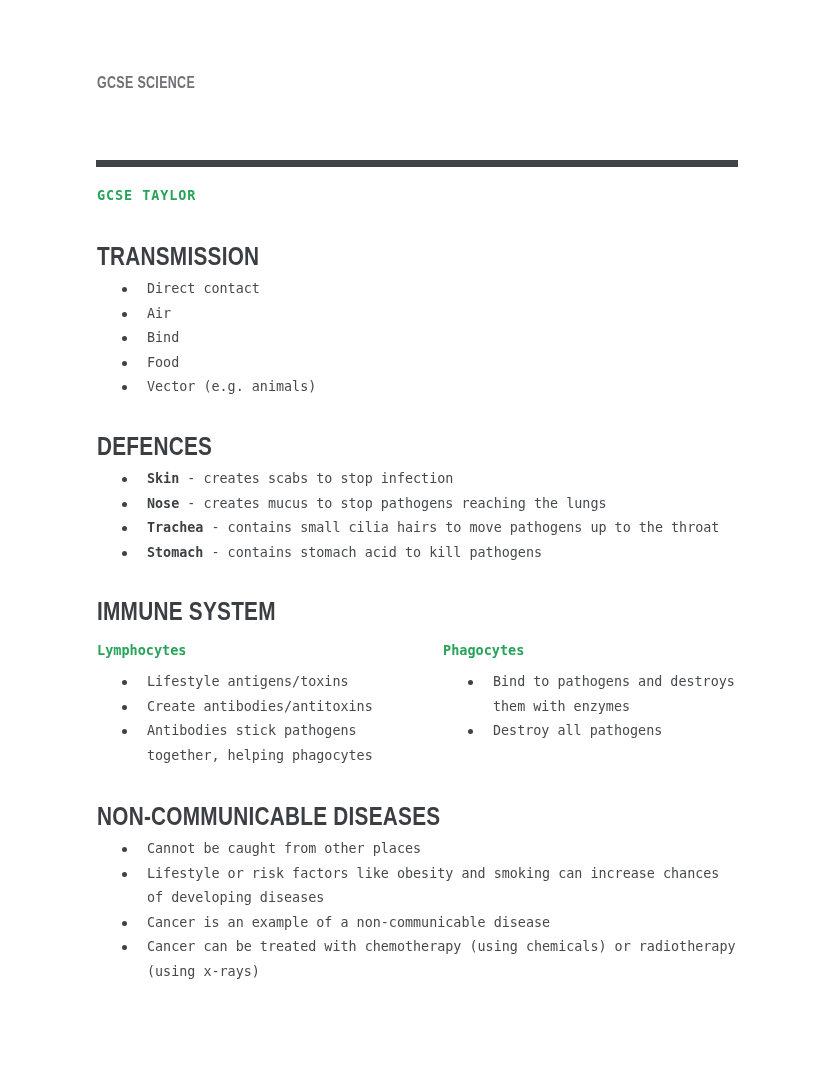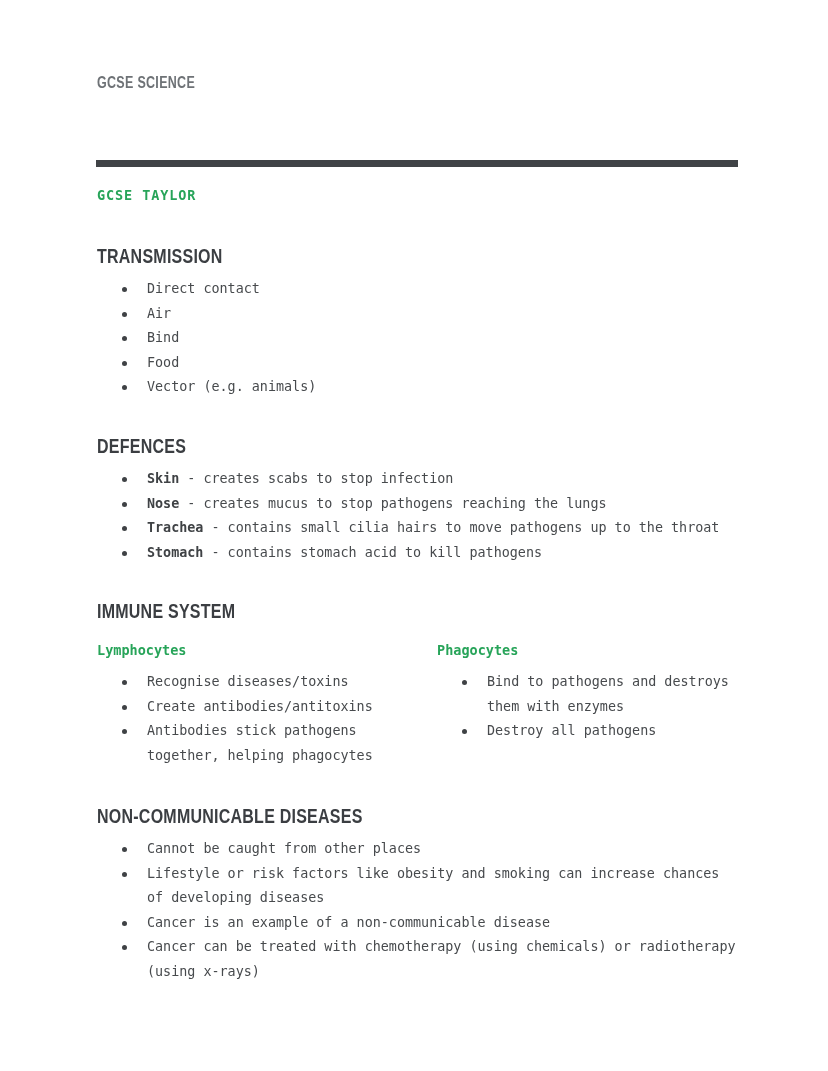--- a/index.html
+++ b/index.html
@@ -49,21 +49,21 @@
     top: 187px;
     font-size: 13.5px;
     font-weight: 700;
     letter-spacing: 0.9px;
     color: #27a459;
   }
 
   .sec { position: absolute; left: 97px; width: 642px; }
   .sec h2 {
     margin: 0;
-    font-size: 20px;
+    font-size: 26px;
     line-height: 25px;
     letter-spacing: 0.3px;
     color: #3b3e42;
     font-weight: 700;
   }
   .sec h2 .condensed { transform: scaleX(0.80); }
 
   ul.notes {
     list-style: none;
     margin: 8px 0 0 0;
@@ -89,21 +89,21 @@
   ul.notes b { font-weight: 700; color: #3f4245; }
 
   .sec-transmission { top: 244px; }
   .sec-defences     { top: 434px; }
   .sec-immune       { top: 599px; }
   .sec-noncomm      { top: 804px; }
 
   .cols {
     display: grid;
     grid-template-columns: 320px 320px;
-    column-gap: 20px;
+    column-gap: 26px;
     margin-top: 14px;
   }
   .subhead {
     font-size: 13.5px;
     font-weight: 700;
     line-height: 24px;
     color: #27a459;
   }
   .col ul.notes { margin-top: 8px; }
 </style>
@@ -139,21 +139,21 @@
       <li><b>Stomach</b><span> - contains stomach acid to kill pathogens</span></li>
     </ul>
   </section>
 
   <section class="sec sec-immune">
     <h2><span class="condensed">IMMUNE SYSTEM</span></h2>
     <div class="cols">
       <div class="col">
         <div class="subhead">Lymphocytes</div>
         <ul class="notes">
-          <li><span>Recognise diseases/toxins</span></li>
+          <li><span>Lifestyle antigens/toxins</span></li>
           <li><span>Create antibodies/antitoxins</span></li>
           <li><span>Antibodies stick pathogens together, helping phagocytes</span></li>
         </ul>
       </div>
       <div class="col">
         <div class="subhead">Phagocytes</div>
         <ul class="notes">
           <li><span>Bind to pathogens and destroys them with enzymes</span></li>
           <li><span>Destroy all pathogens</span></li>
         </ul>

